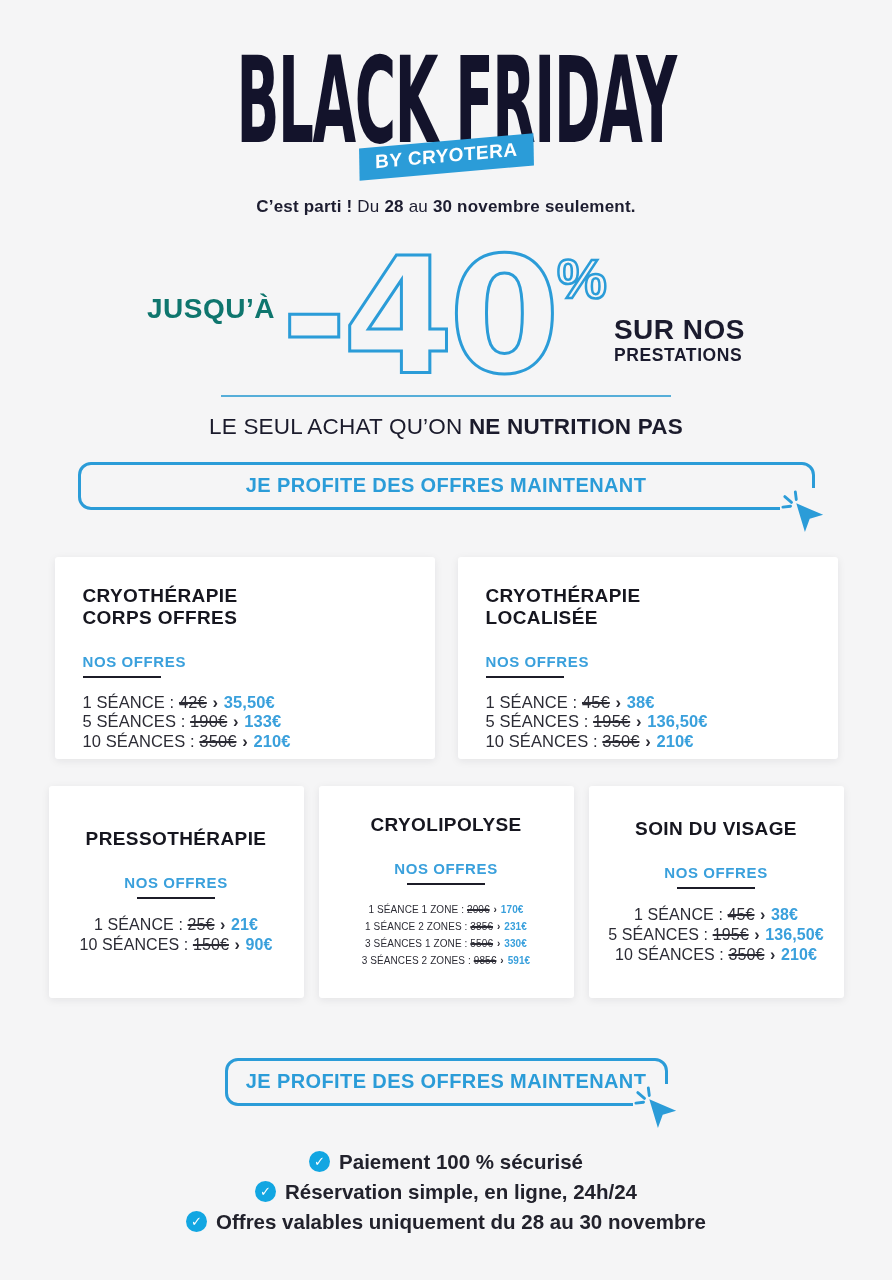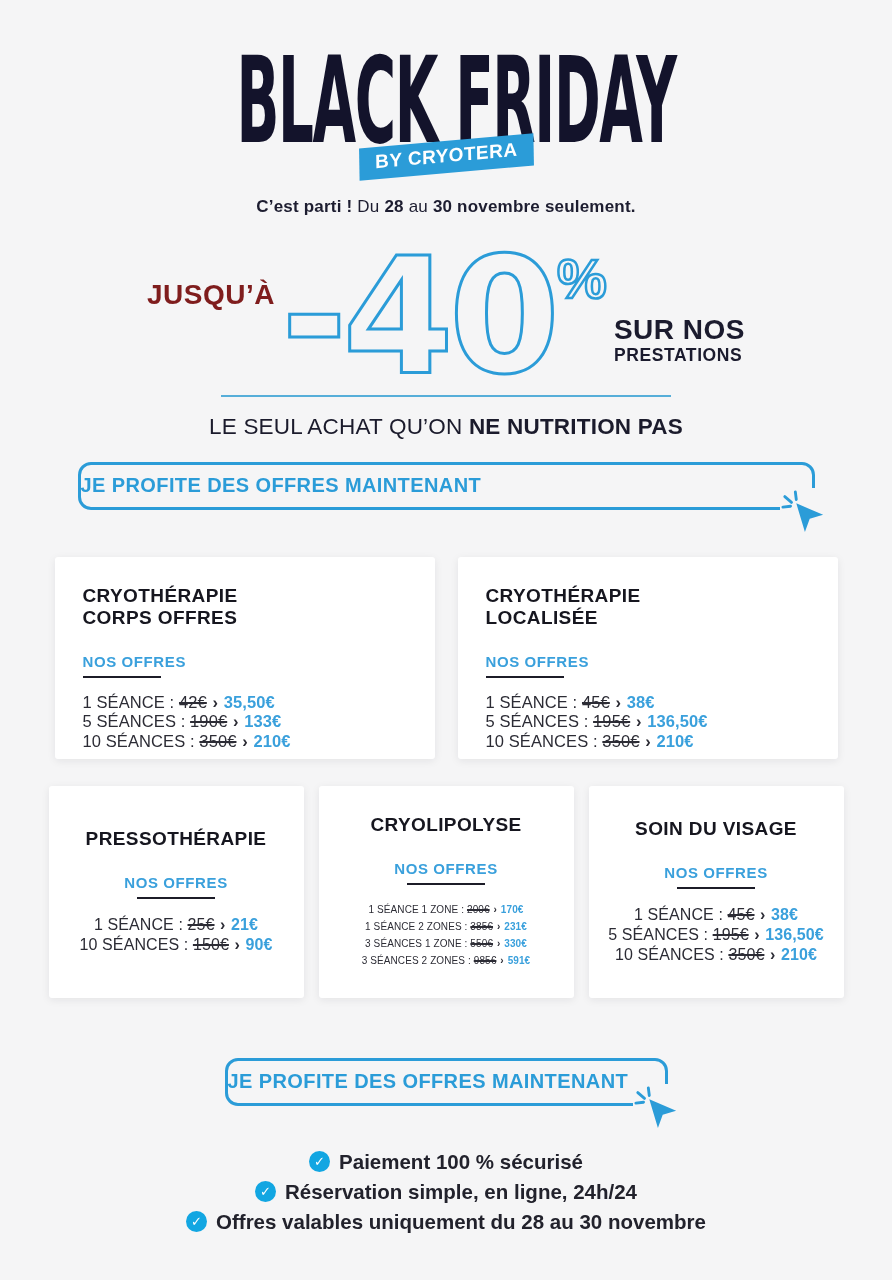--- a/index.html
+++ b/index.html
@@ -32,21 +32,21 @@
     letter-spacing:.5px;padding:4px 16px 6px;
     transform:rotate(-5deg) skewX(-4deg);
   }
   .subtitle{margin-top:24px;font-size:17px;color:#1d1d30;letter-spacing:.2px;}
   .subtitle .b{font-weight:bold;}
 
   
   .discount{
     margin-top:36px;display:flex;justify-content:center;align-items:flex-start;
   }
-  .jusqua{font-size:28px;font-weight:bold;color:#7f1d1d;margin-top:26px;letter-spacing:.5px;}
+  .jusqua{font-size:28px;font-weight:bold;color:#0f766e;margin-top:40px;letter-spacing:.5px;}
   .outline-txt{
     color:var(--blue);
     -webkit-text-fill-color:transparent;
     -webkit-text-stroke:3px var(--blue);
   }
   .big-num{
     font-size:160px;line-height:.8;font-weight:bold;letter-spacing:-5px;
     margin:0 2px 0 6px;
     font-family:"DejaVu Sans","Liberation Sans",sans-serif;
   }
@@ -57,21 +57,21 @@
   .suffix{display:flex;flex-direction:column;align-items:flex-start;margin-top:62px;margin-left:7px;text-align:left;}
   .suffix .l1{font-size:28px;font-weight:bold;color:#1b1b2e;letter-spacing:.5px;line-height:1.05;}
   .suffix .l2{font-size:17.5px;font-weight:bold;color:#1b1b2e;letter-spacing:.6px;line-height:1.3;}
 
   .divider{width:450px;height:2px;background:#56aed9;border:0;margin:14px auto 0;}
   .tagline{margin-top:17px;font-size:22.5px;color:#1b1b2c;letter-spacing:.2px;}
   .tagline .bold{font-weight:bold;}
 
   
   .cta{
-    position:relative;display:flex;align-items:center;
+    position:relative;display:flex;align-items:center;justify-content:center;
     margin:22px auto 0;height:48px;border:3px solid var(--blue);border-radius:13px;
     color:var(--blue);font-weight:bold;font-size:20px;letter-spacing:.4px;
     text-decoration:none;cursor:pointer;background:transparent;
   }
   .cta-top{width:737px;}
   .cta-bottom{width:443px;margin-top:60px;}
   .cursor-icon{position:absolute;right:-14px;bottom:-27px;}
 
   
   .cards-row{display:flex;justify-content:center;margin:47px auto 0;}

